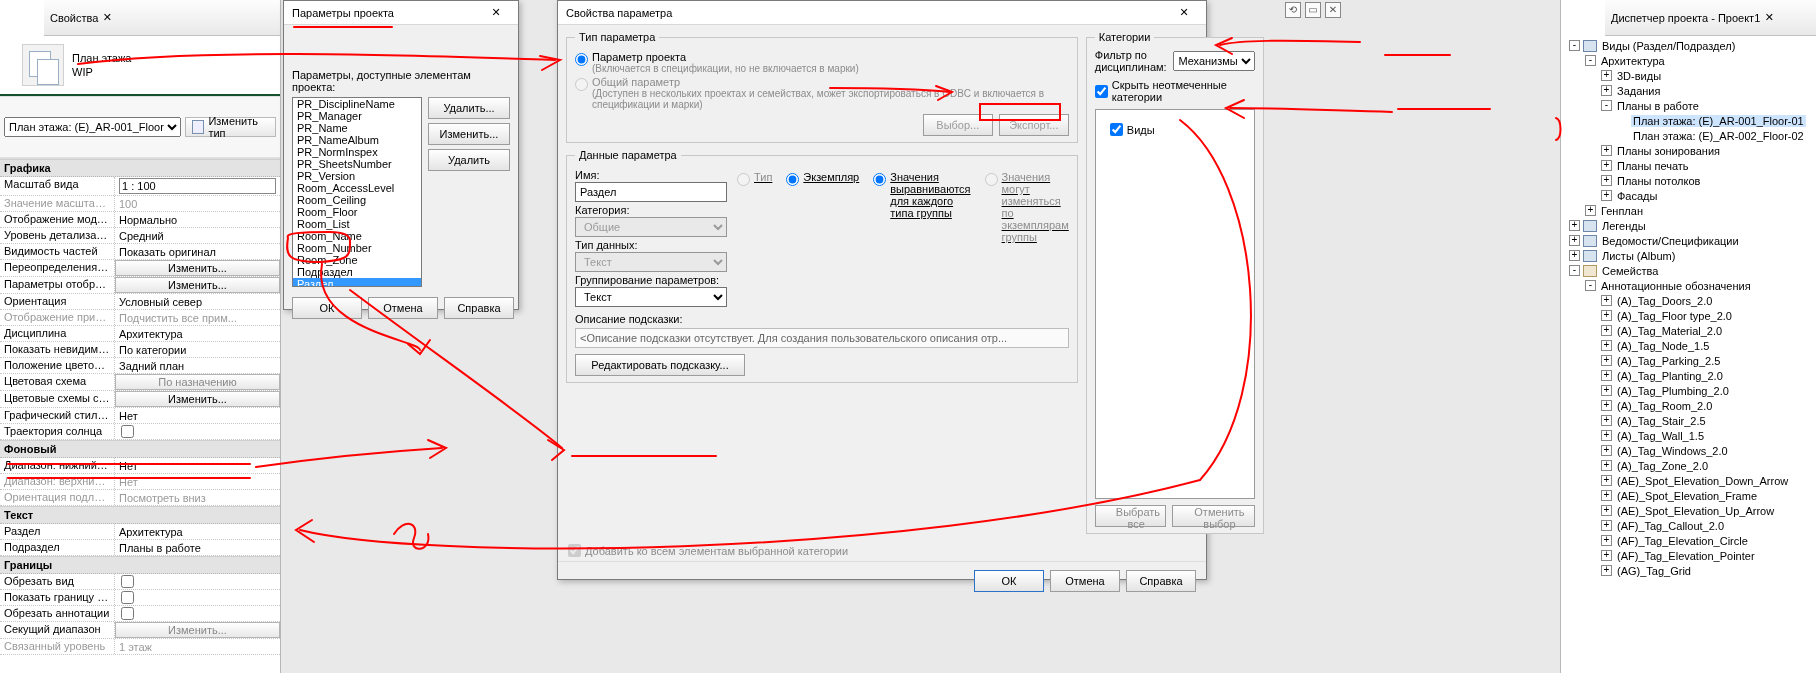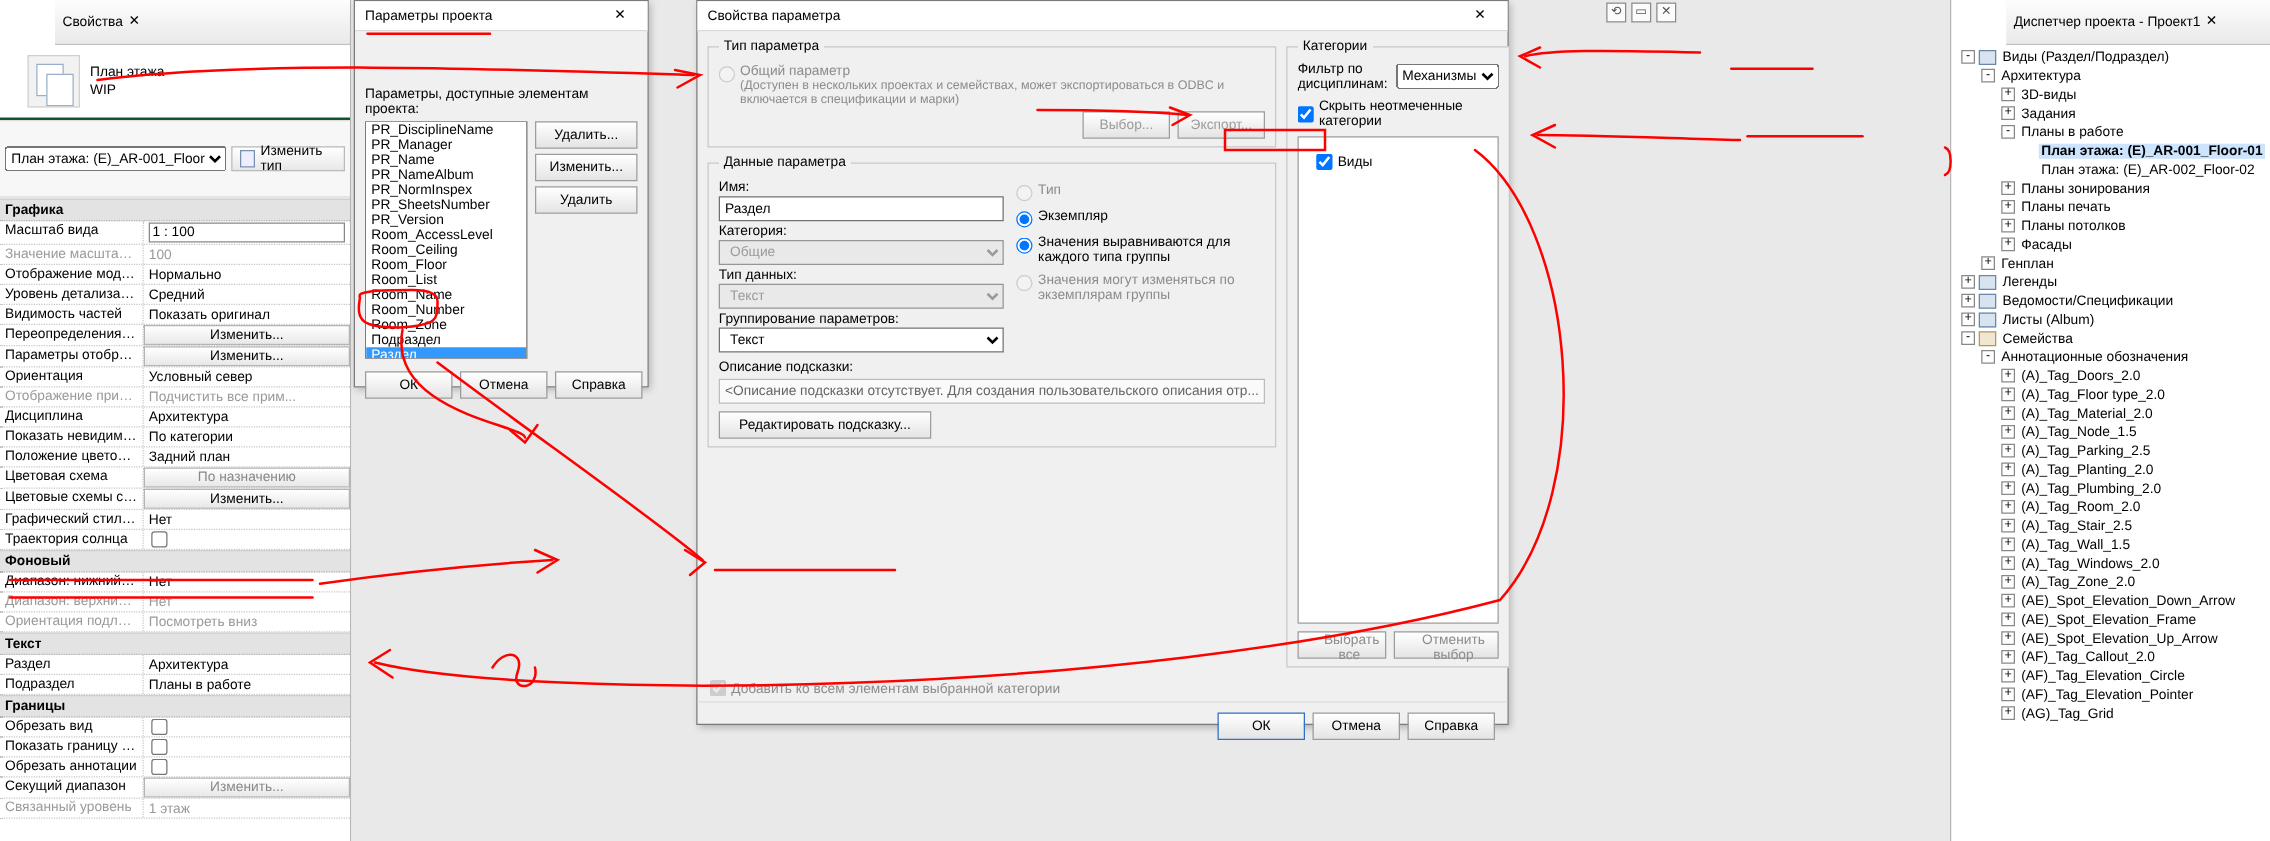--- a/index.html
+++ b/index.html
@@ -60,21 +60,21 @@
   .inline-btn-row{display:flex;gap:6px;justify-content:flex-end;margin-top:4px;}
   .inline-btn-row .win-btn{color:#9c9c9c;}
   .data-grp{margin-top:4px;}
   .frow{display:flex;flex-direction:column;margin:2px 0;}
   .frow label{margin-bottom:1px;}
   .frow input[type=text],.frow select{height:20px;border:1px solid #707070;padding:0 4px;background:#fff;}
   .frow select[disabled]{background:#e7e7e7;color:#777;}
   .two-col{display:flex;gap:10px;}
   .two-col>.c1{flex:1.15;}
   .two-col>.c2{flex:1;}
-  .radio-stack{display:flex;flex-direction:column;gap:2px;margin-top:2px;}
+  .radio-stack{display:flex;flex-direction:row;gap:14px;margin-top:2px;text-decoration:underline;}
   .hint-box{border:1px solid #bcbcbc;background:#fafafa;color:#666;padding:3px 4px;margin-top:2px;white-space:nowrap;overflow:hidden;text-overflow:ellipsis;}
   .check-row{display:flex;align-items:center;gap:4px;padding:4px 10px;}
   .check-row input{}
   .check-row.dim{color:#8c8c8c;}
   .dlg2-foot{display:flex;justify-content:flex-end;gap:6px;padding:8px 10px;border-top:1px solid #ddd;margin-top:auto;}
 
   
   .cat-top{display:flex;align-items:center;gap:4px;margin-bottom:4px;}
   .cat-top select{height:20px;}
   .cat-chk{display:flex;align-items:center;gap:4px;margin:2px 0;}
@@ -91,21 +91,21 @@
   .browser{position:absolute;right:0;top:0;width:256px;height:673px;background:#fff;border-left:1px solid #b7b7b7;display:flex;flex-direction:column;}
   .browser .panel-title{}
   .tree{flex:1;overflow:auto;padding:2px 0;}
   .tree .nd{display:flex;align-items:center;white-space:nowrap;padding:0 2px;height:15px;}
   .tree .tg{width:11px;height:11px;border:1px solid #888;margin-right:3px;text-align:center;line-height:8px;font-size:10px;background:#fff;cursor:pointer;user-select:none;}
   .tree .sp{display:inline-block;}
   .tree .ic{width:14px;height:12px;margin-right:3px;display:inline-block;background:#d8e3f0;border:1px solid #6b86a8;}
   .tree .ic.fam{background:#efe7d0;border-color:#b09a62;}
   .tree .lbl{padding:0 2px;}
   .tree .nd.sel .lbl{background:#cde4ff;}
-  .tree .nd.bold .lbl{font-weight:bold;}
+  .tree .nd.bold .lbl{font-weight:normal;}
 
   
   svg.anno{position:absolute;left:0;top:0;pointer-events:none;}
 </style>
 </head>
 <body>
 
 <div class="props-panel">
   <div class="panel-title">
     <span>Свойства</span>
@@ -290,20 +290,27 @@
 <div id="dlg2" class="dialog">
   <div class="dlg-title">
     <span>Свойства параметра</span>
     <span class="dlg-close">✕</span>
   </div>
   <div class="cols">
 
     <div class="grp-left" style="display:flex;flex-direction:column;gap:6px;">
       <fieldset class="grp">
         <legend>Тип параметра</legend>
+        <div class="radio-row">
+          <input type="radio" checked="" style="">
+          <div>
+            <div>Параметр проекта</div>
+            <div class="sub">(Включается в спецификации, но не включается в марки)</div>
+          </div>
+        </div>
         <div class="radio-row">
           <input type="radio" disabled="" style="">
           <div style="color:#8c8c8c">
             <div>Общий параметр</div>
             <div class="sub">(Доступен в нескольких проектах и семействах, может экспортироваться в ODBC и включается в спецификации и марки)</div>
           </div>
         </div>
         <div class="inline-btn-row">
           <button class="win-btn" disabled="">Выбор...</button>
           <button class="win-btn" disabled="">Экспорт...</button>

